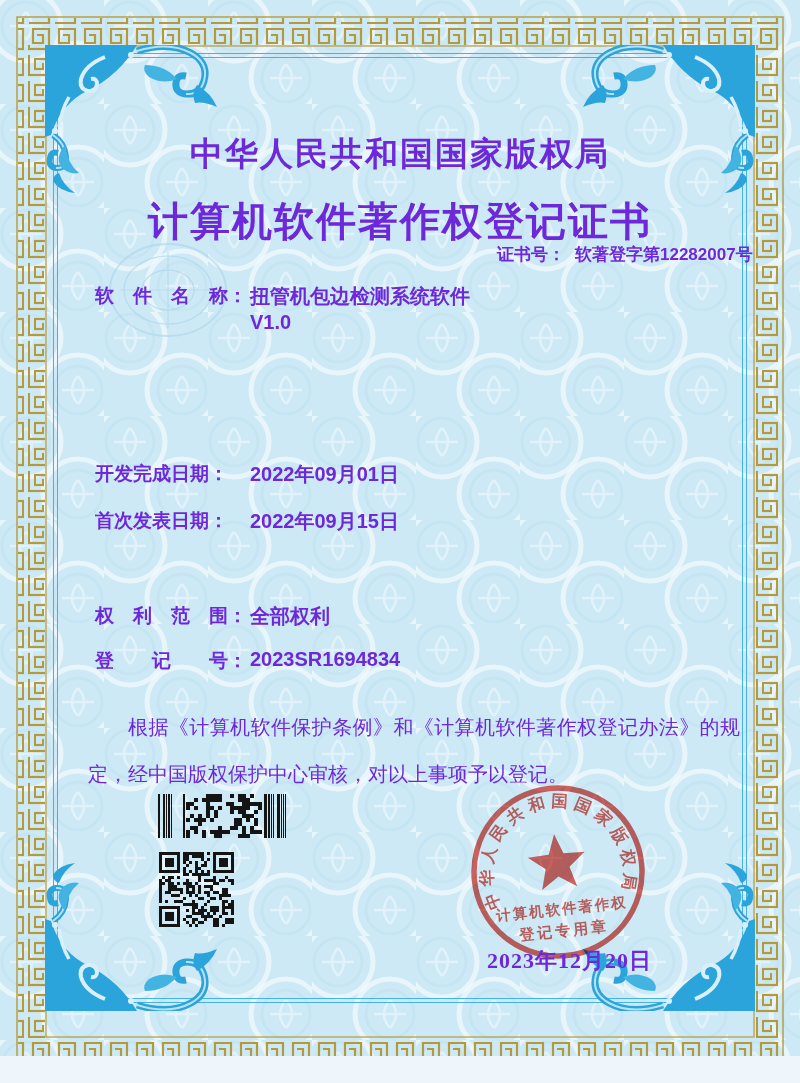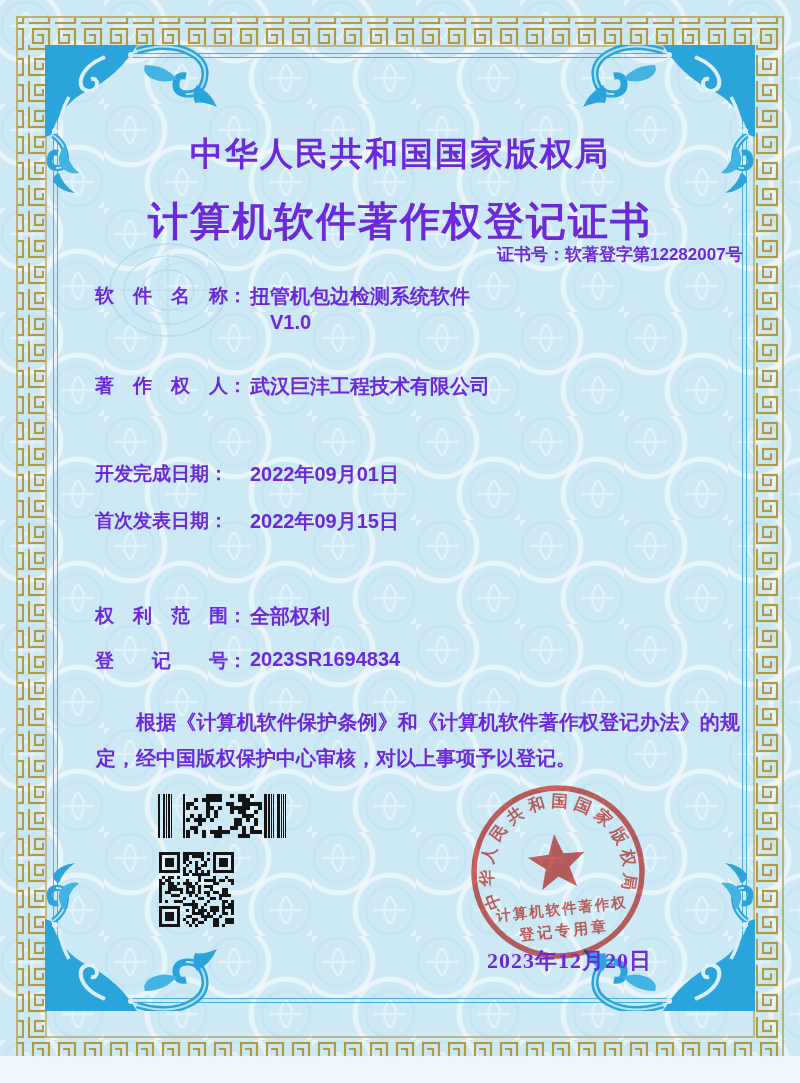--- a/index.html
+++ b/index.html
@@ -21,28 +21,28 @@
   .authority{
     position:absolute;left:0;right:0;top:132px;text-align:center;
     font-size:33px;font-weight:800;letter-spacing:2px;
   }
   .doc-title{
     position:absolute;left:0;right:0;top:194px;text-align:center;
     font-family:"Liberation Serif","DejaVu Serif",serif;
     font-size:40px;font-weight:900;letter-spacing:2px;
   }
   .cert-no{position:absolute;left:497px;top:243px;font-size:17px;font-weight:700;}
-  .cert-no .v{}
+  .cert-no .v{margin-left:10px;}
   .field{position:absolute;left:95px;font-size:20px;font-weight:700;white-space:nowrap;}
   .field .label{display:inline-block;width:153px;font-size:19px;vertical-align:baseline;}
   .field .value{position:absolute;left:155px;white-space:nowrap;}
-  .value2{position:absolute;left:250px;top:311px;font-size:20px;font-weight:700;margin-left:20px;}
+  .value2{position:absolute;left:250px;top:311px;font-size:20px;font-weight:700;}
   .statement{
-    position:absolute;left:96px;right:60px;top:684px;
-    font-size:20px;font-weight:700;line-height:36px;text-indent:2em;text-align:justify;
+    position:absolute;left:88px;right:60px;top:684px;
+    font-size:20px;font-weight:400;line-height:47px;text-indent:2em;text-align:justify;
   }
   .barcode{position:absolute;left:158px;top:794px;}
   .qrcode{position:absolute;left:159px;top:852px;}
   .seal{position:absolute;left:463px;top:777px;width:190px;height:190px;
         transform:rotate(-6deg);opacity:.9;mix-blend-mode:multiply;}
   .issue-date{
     position:absolute;left:487px;top:946px;
     font-family:Liberation Serif, serif;
     font-size:22px;font-weight:700;letter-spacing:1px;
   }
@@ -168,24 +168,20 @@
   <div class="cert-no">
     <span class="l">证书号：</span><span class="v">软著登字第12282007号</span>
   </div>
 
   <div class="field" style="top:283px">
     <span class="label">软　件　名　称：</span>
     <span class="value">扭管机包边检测系统软件</span>
   </div>
   <div class="value2">V1.0</div>
 
-  <div class="field" style="top:373px">
-    <span class="label">著　作　权　人：</span>
-    <span class="value">武汉巨沣工程技术有限公司</span>
-  </div>
   <div class="field" style="top:461px">
     <span class="label">开发完成日期：</span>
     <span class="value">2022年09月01日</span>
   </div>
   <div class="field" style="top:508px">
     <span class="label">首次发表日期：</span>
     <span class="value">2022年09月15日</span>
   </div>
   <div class="field" style="top:603px">
     <span class="label">权　利　范　围：</span>

